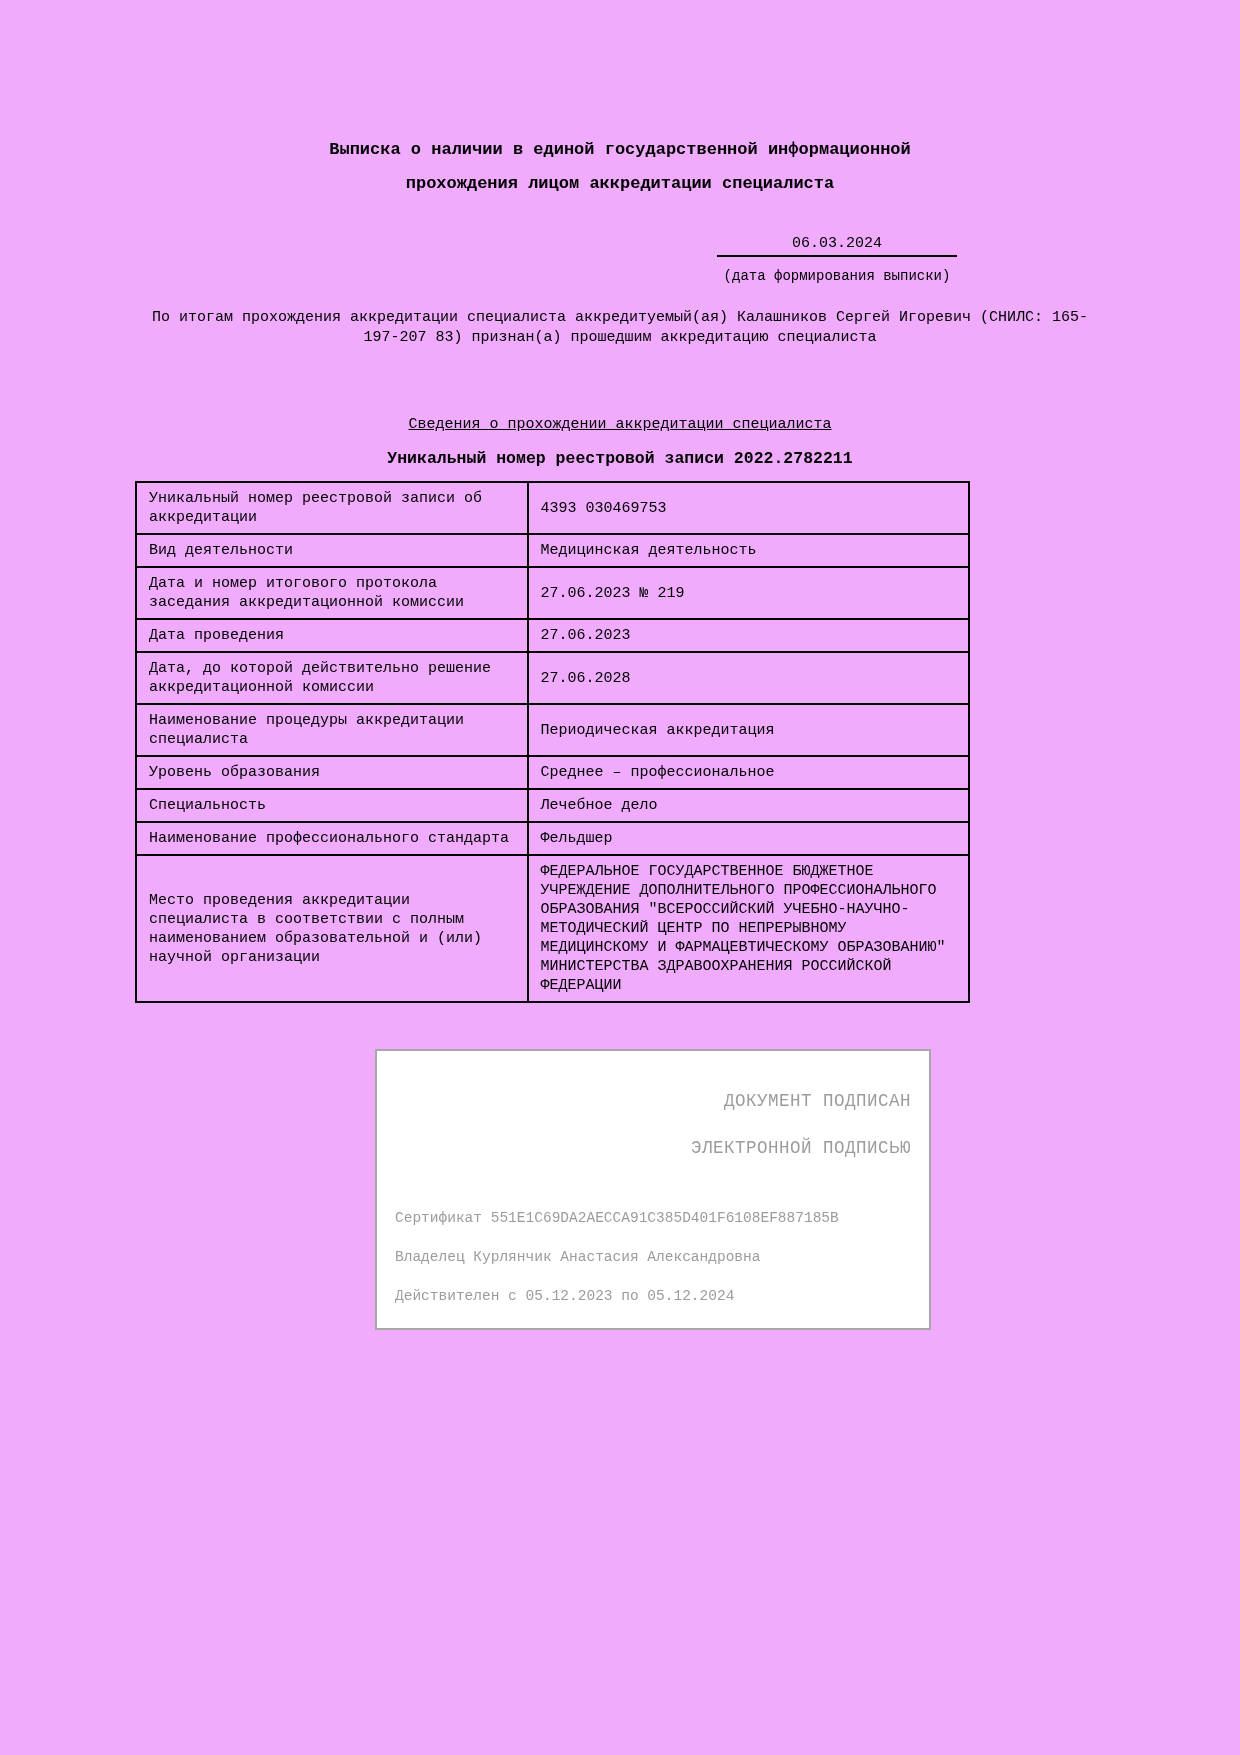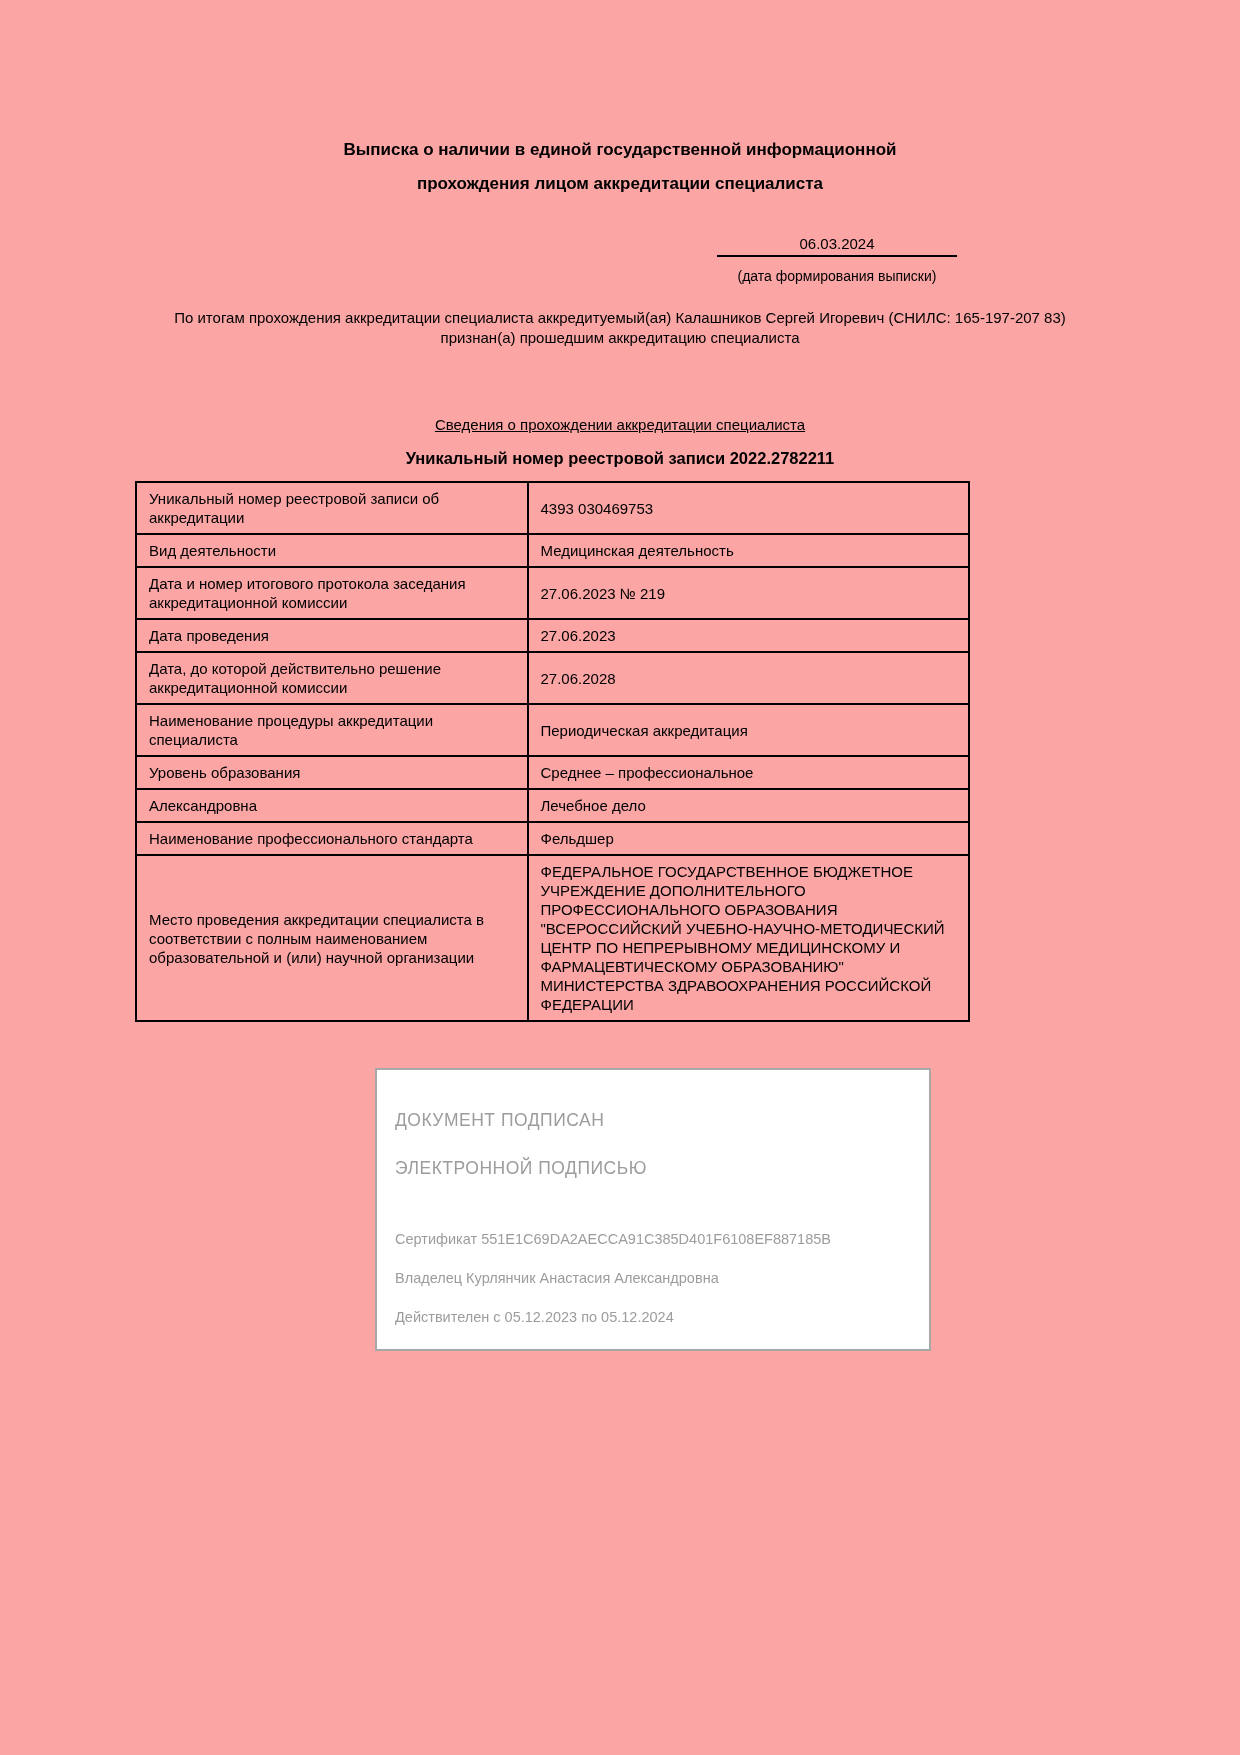--- a/index.html
+++ b/index.html
@@ -8,21 +8,22 @@
     width: 1240px;
     height: 1755px;
     font-family: "Liberation Sans", "DejaVu Sans", sans-serif;
     color: #000000;
     position: relative;
   }
   .page {
     width: 1240px;
     height: 1755px;
     padding: 133px 135px 0 135px;
-    background: #fca5a5;
+    background: #f0abfc;
+    font-family: Liberation Mono, monospace;
   }
   .doc-title {
     font-weight: bold;
     font-size: 17px;
     line-height: 34px;
     text-align: center;
   }
   .date-wrap {
     width: 240px;
     margin: 34px 148px 12px auto;
@@ -75,21 +76,21 @@
   tr.short td { height: 27px; }
   .sig-box {
     width: 556px;
     margin: 46px 0 0 240px;
     border: 2px solid #a8a8a8;
     color: #9c9c9c;
     padding: 40px 18px 24px 18px;
     background: #ffffff;
   }
   .sig-title {
-    text-align: left;
+    text-align: right;
     font-size: 17.5px;
     letter-spacing: 0.5px;
   }
   .sig-title.second { margin-top: 27px; }
   .sig-meta {
     font-size: 14.5px;
     margin-top: 23px;
   }
   .sig-meta.first { margin-top: 52px; }
 </style>
@@ -140,21 +141,21 @@
       </tr>
       <tr class="tall">
         <td class="label-cell">Наименование процедуры аккредитации специалиста</td>
         <td class="value-cell">Периодическая аккредитация</td>
       </tr>
       <tr class="short">
         <td class="label-cell">Уровень образования</td>
         <td class="value-cell">Среднее – профессиональное</td>
       </tr>
       <tr class="short">
-        <td class="label-cell">Александровна</td>
+        <td class="label-cell">Специальность</td>
         <td class="value-cell">Лечебное дело</td>
       </tr>
       <tr class="short">
         <td class="label-cell">Наименование профессионального стандарта</td>
         <td class="value-cell">Фельдшер</td>
       </tr>
       <tr>
         <td class="label-cell">Место проведения аккредитации специалиста в соответствии с полным наименованием образовательной и (или) научной организации</td>
         <td class="value-cell">ФЕДЕРАЛЬНОЕ ГОСУДАРСТВЕННОЕ БЮДЖЕТНОЕ УЧРЕЖДЕНИЕ ДОПОЛНИТЕЛЬНОГО ПРОФЕССИОНАЛЬНОГО ОБРАЗОВАНИЯ "ВСЕРОССИЙСКИЙ УЧЕБНО-НАУЧНО-МЕТОДИЧЕСКИЙ ЦЕНТР ПО НЕПРЕРЫВНОМУ МЕДИЦИНСКОМУ И ФАРМАЦЕВТИЧЕСКОМУ ОБРАЗОВАНИЮ" МИНИСТЕРСТВА ЗДРАВООХРАНЕНИЯ РОССИЙСКОЙ ФЕДЕРАЦИИ</td>
       </tr>

